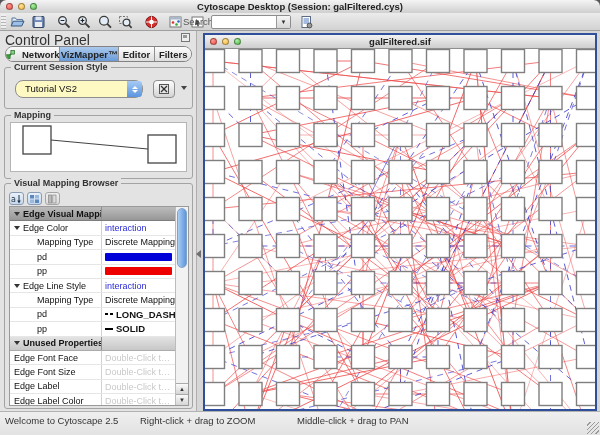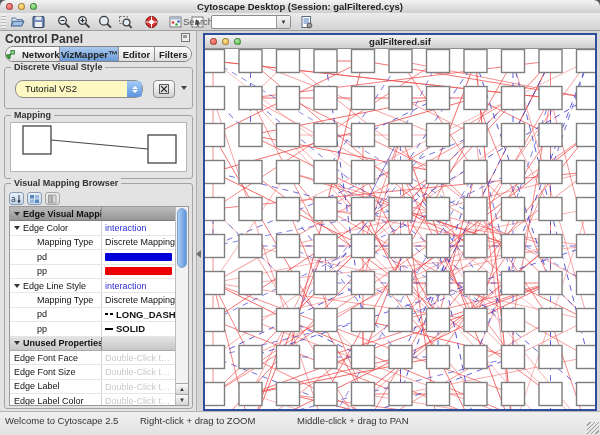--- a/index.html
+++ b/index.html
@@ -28,21 +28,21 @@
   .tb-label{position:absolute;top:3px;font-size:9.5px;color:#555;}
   .search-box{position:absolute;left:211px;top:2px;width:80px;height:14px;border:1px solid #8d8d8d;
     background:#fff;border-radius:2px;}
   .search-box .arrow{position:absolute;right:0;top:0;width:14px;height:12px;border-left:1px solid #9a9a9a;
     background:linear-gradient(#f6f6f6,#d6d6d6);font-size:6px;color:#333;text-align:center;line-height:12px;}
   
   .main{position:absolute;left:0;top:31px;width:600px;height:380px;background:#d6d6d6;}
   
   .cpanel{position:absolute;left:0;top:0;width:197px;height:380px;background:#e3e3e3;border-right:1px solid #aeaeae;}
   .cpanel-header{position:absolute;left:0;top:0;width:100%;height:14px;}
-  .cpanel-header .t{position:absolute;left:5px;top:1px;font-size:12px;font-weight:bold;color:#333;}
+  .cpanel-header .t{position:absolute;left:5px;top:1px;font-size:14px;font-weight:normal;color:#333;}
   .float-icon{position:absolute;right:6px;top:2px;width:9px;height:9px;border:1px solid #777;background:#eee;}
   .float-icon:before{content:"";position:absolute;left:1px;top:1px;width:4px;height:3px;background:#999;}
   .tabs{position:absolute;left:5px;top:15px;width:187px;height:16px;display:flex;
     border:1px solid #838383;border-radius:8px;background:#f2f2f2;overflow:hidden;}
   .tab{flex:1;display:flex;align-items:center;justify-content:center;gap:7px;
     font-size:9.5px;font-weight:bold;color:#222;border-right:1px solid #909090;background:linear-gradient(#fcfcfc,#dedede);}
   .tab:last-child{border-right:none;}
   .tab.selected{background:linear-gradient(#abc9ec,#6a9cd9);}
   .groupbox{position:absolute;left:4px;width:189px;border:1px solid #a3a3a3;border-radius:3px;}
   .groupbox .legend{position:absolute;left:6px;top:-6px;background:#e3e3e3;padding:0 3px;
@@ -225,21 +225,21 @@
         </div>
         <div class="tab" style="flex:1">
           <span>Editor</span>
         </div>
         <div class="tab" style="flex:1">
           <span>Filters</span>
         </div>
       </div>
 
       <div class="groupbox" style="top:36px;height:42px;">
-        <span class="legend">Discrete Visual Style</span>
+        <span class="legend">Current Session Style</span>
         <div class="combo">
           <span>Tutorial VS2</span>
           <div class="stepper">
               <i class="up"></i>
               <i class="dn"></i>
             </div>
         </div>
         <div class="opt-btn">
           <svg width="12" height="12" viewBox="0 0 12 12">
             <rect x="1.5" y="1.5" width="9" height="9" fill="#e6e6e6" stroke="#555"></rect>

